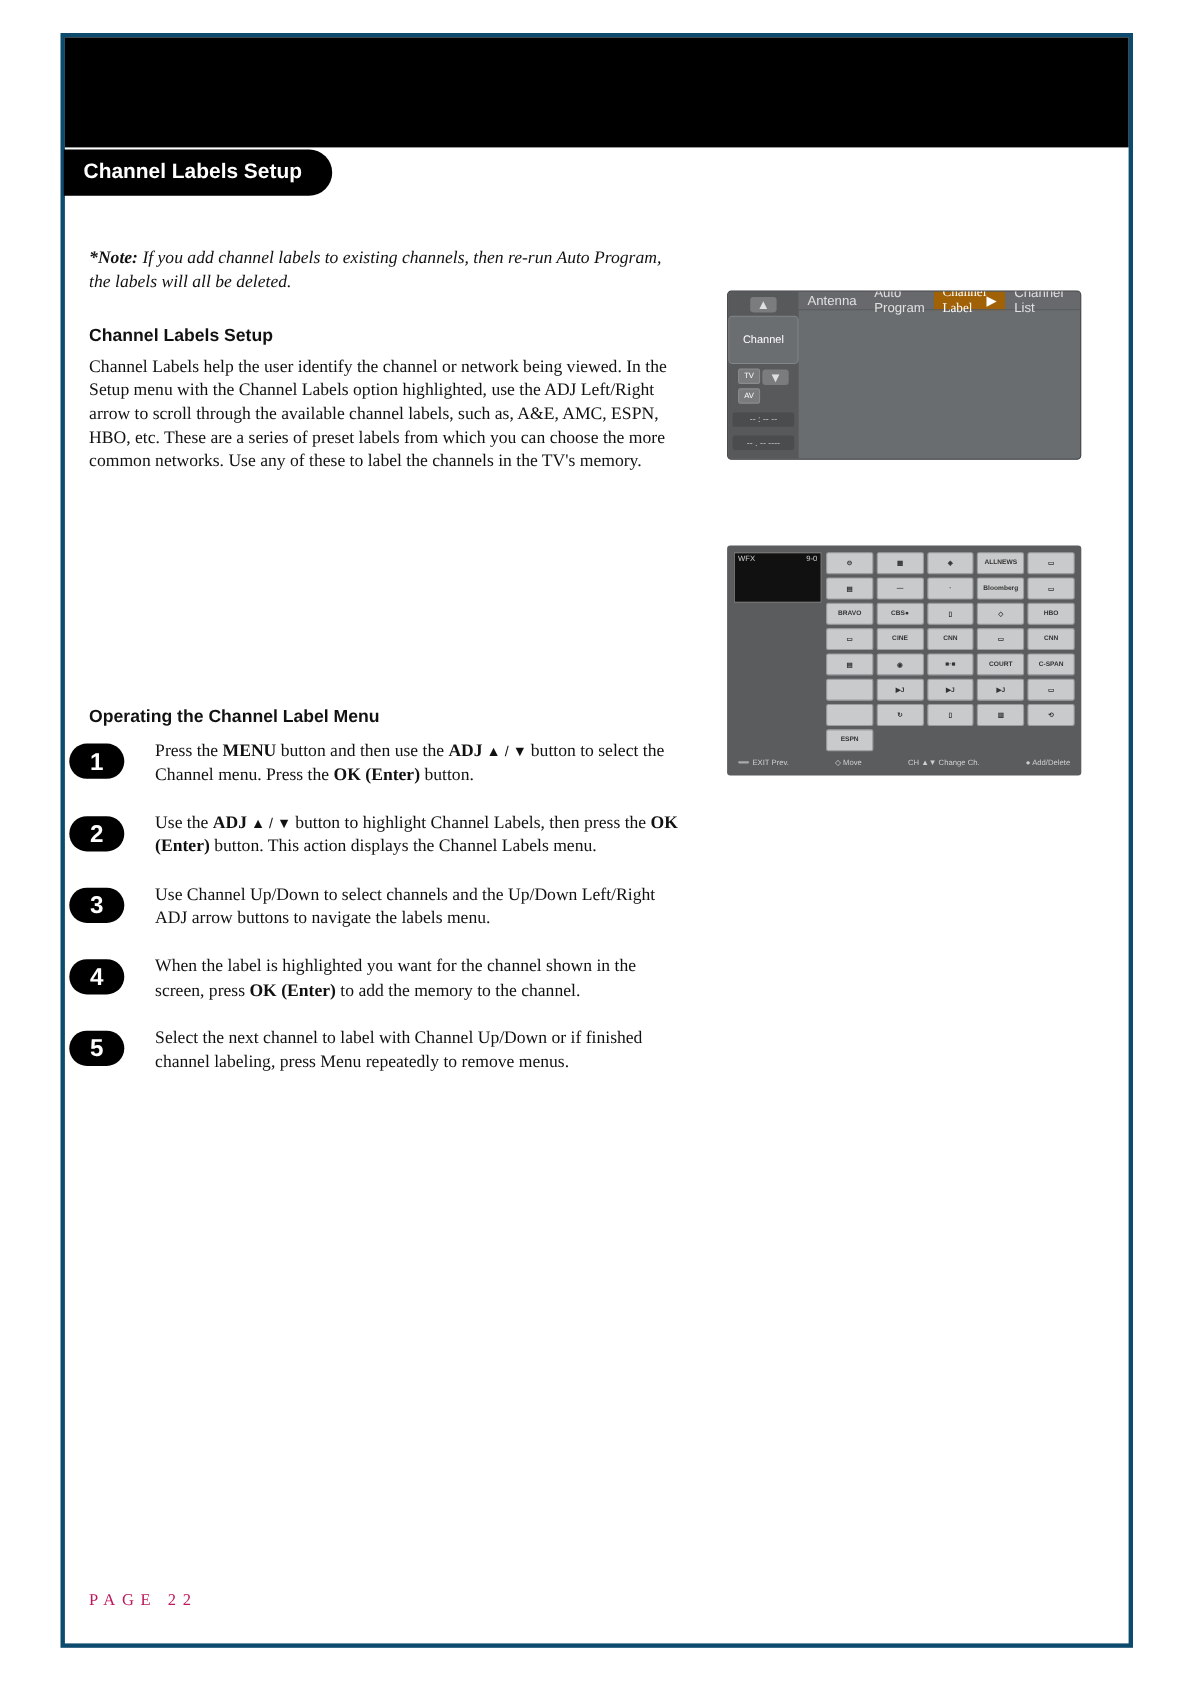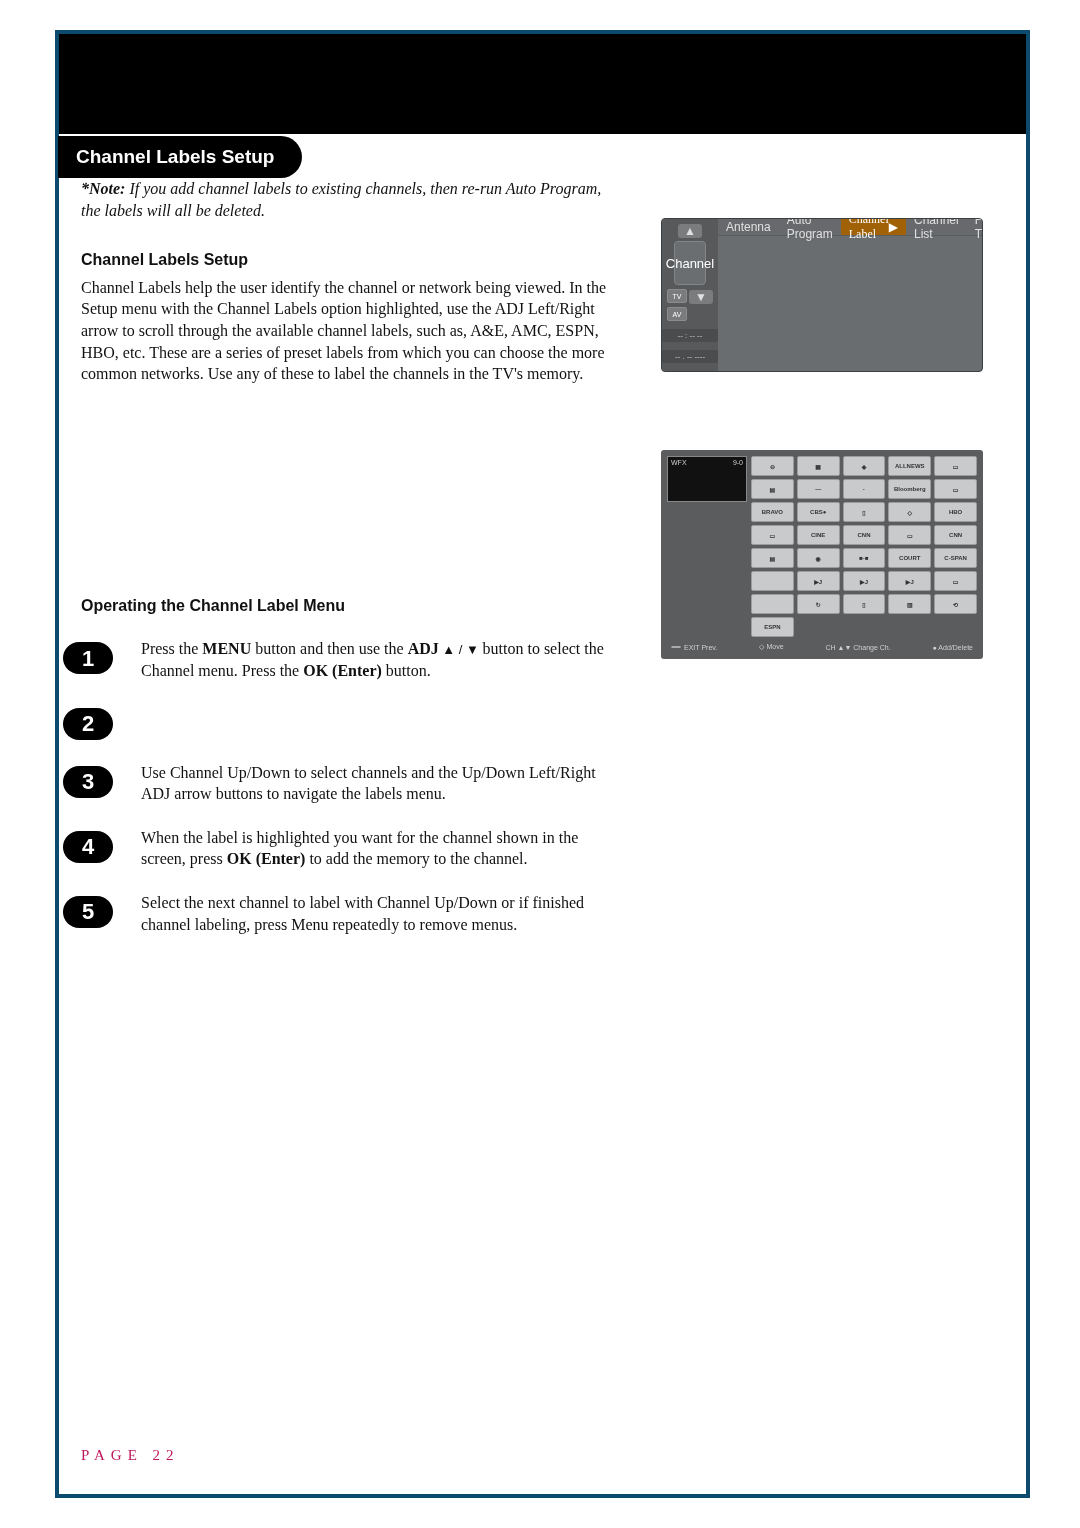--- a/index.html
+++ b/index.html
@@ -31,21 +31,21 @@
     background: #000;
     color: #fff;
     font-weight: bold;
     font-size: 19px;
     padding: 10px 28px 10px 18px;
     border-top-right-radius: 22px;
     border-bottom-right-radius: 22px;
     font-family: Verdana, Arial, sans-serif;
   }
   .content {
-    padding: 44px 35px 0 22px;
+    padding: 90px 35px 0 22px;
     display: flex;
     gap: 40px;
   }
   .left-col {
     flex: 0 0 540px;
     font-size: 16px;
     line-height: 1.35;
     color: #111;
   }
   .right-col {
@@ -62,21 +62,21 @@
     font-family: Verdana, Arial, sans-serif;
     font-size: 16px;
     margin-bottom: 6px;
   }
   .para { margin-bottom: 18px; }
   .operating-head {
     font-weight: bold;
     font-family: Verdana, Arial, sans-serif;
     font-size: 16px;
     margin-top: 210px;
-    margin-bottom: 22px;
+    margin-bottom: 10px;
   }
   .step {
     display: flex;
     align-items: flex-start;
     gap: 28px;
     margin-bottom: 22px;
   }
   .step-chip {
     flex: 0 0 50px;
     height: 32px;
@@ -111,29 +111,29 @@
   .osd-left {
     width: 72px;
     background: #58595b;
     display: flex;
     flex-direction: column;
     align-items: center;
     padding: 4px 0 8px;
     gap: 2px;
   }
   .osd-icon-box {
-    width: 32px;
+    width: 64px;
     height: 44px;
     background: #6b6e71;
     border: 1px solid #838587;
     border-radius: 4px;
     display: flex;
     align-items: center;
     justify-content: center;
-    font-size: 13px;
+    font-size: 10px;
     color: #fff;
     text-align: center;
   }
   .osd-nav-btn {
     width: 24px; height: 14px;
     background: #7a7c7e;
     border-radius: 3px;
     display: flex; align-items: center; justify-content: center;
     margin: 1px 0;
   }
@@ -269,20 +269,23 @@
 
       <div class="step">
         <div class="step-chip">1</div>
         <div class="step-text">
           <span>Press the </span><span class="bold">MENU</span><span> button and then use the </span><span class="bold">ADJ</span><span class="arrows"> ▲ / ▼ </span><span>button to select the Channel menu. Press the </span><span class="bold">OK (Enter)</span><span> button.</span>
         </div>
       </div>
 
       <div class="step">
         <div class="step-chip">2</div>
+        <div class="step-text">
+          <span>Use the </span><span class="bold">ADJ</span><span class="arrows"> ▲ / ▼ </span><span>button to highlight Channel Labels, then press the </span><span class="bold">OK (Enter)</span><span> button. This action displays the Channel Labels menu.</span>
+        </div>
       </div>
 
       <div class="step">
         <div class="step-chip">3</div>
         <div class="step-text">Use Channel Up/Down to select channels and the Up/Down Left/Right ADJ arrow buttons to navigate the labels menu.</div>
       </div>
 
       <div class="step">
         <div class="step-chip">4</div>
         <div class="step-text">

